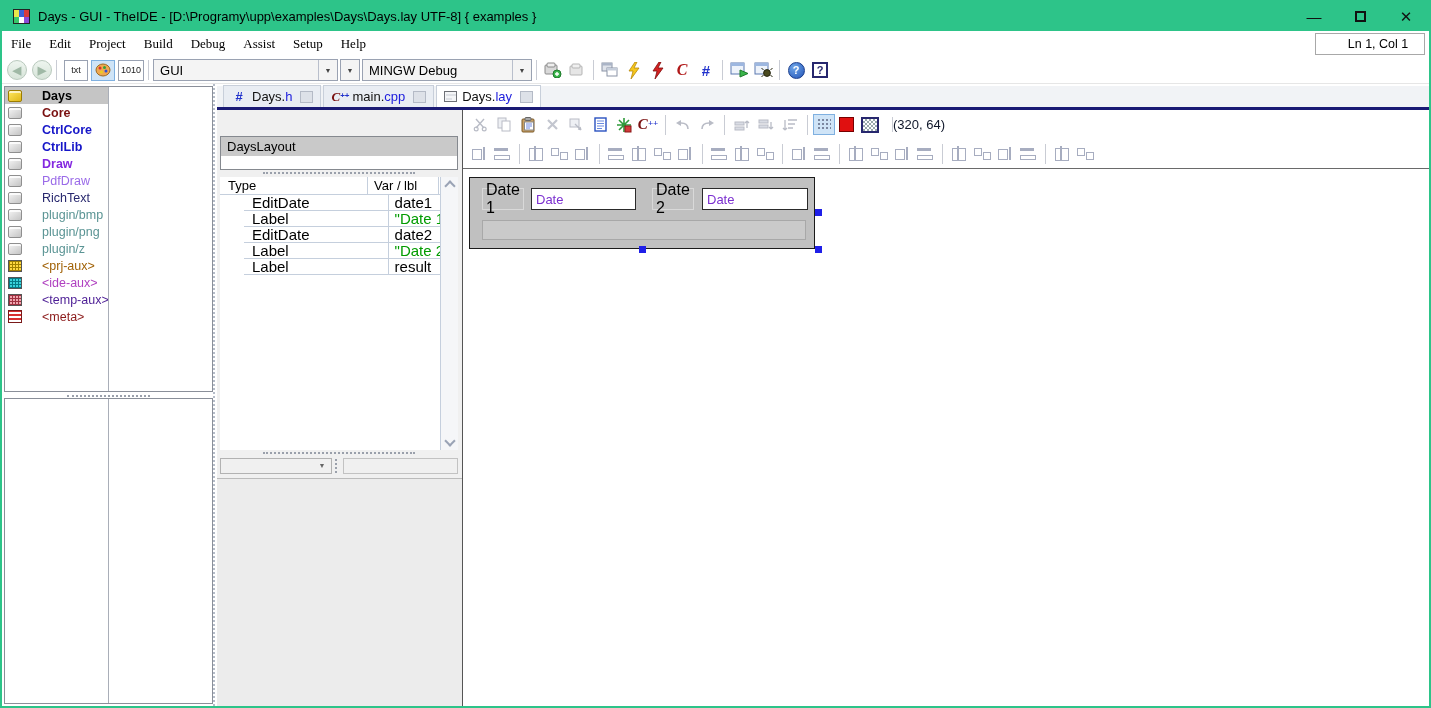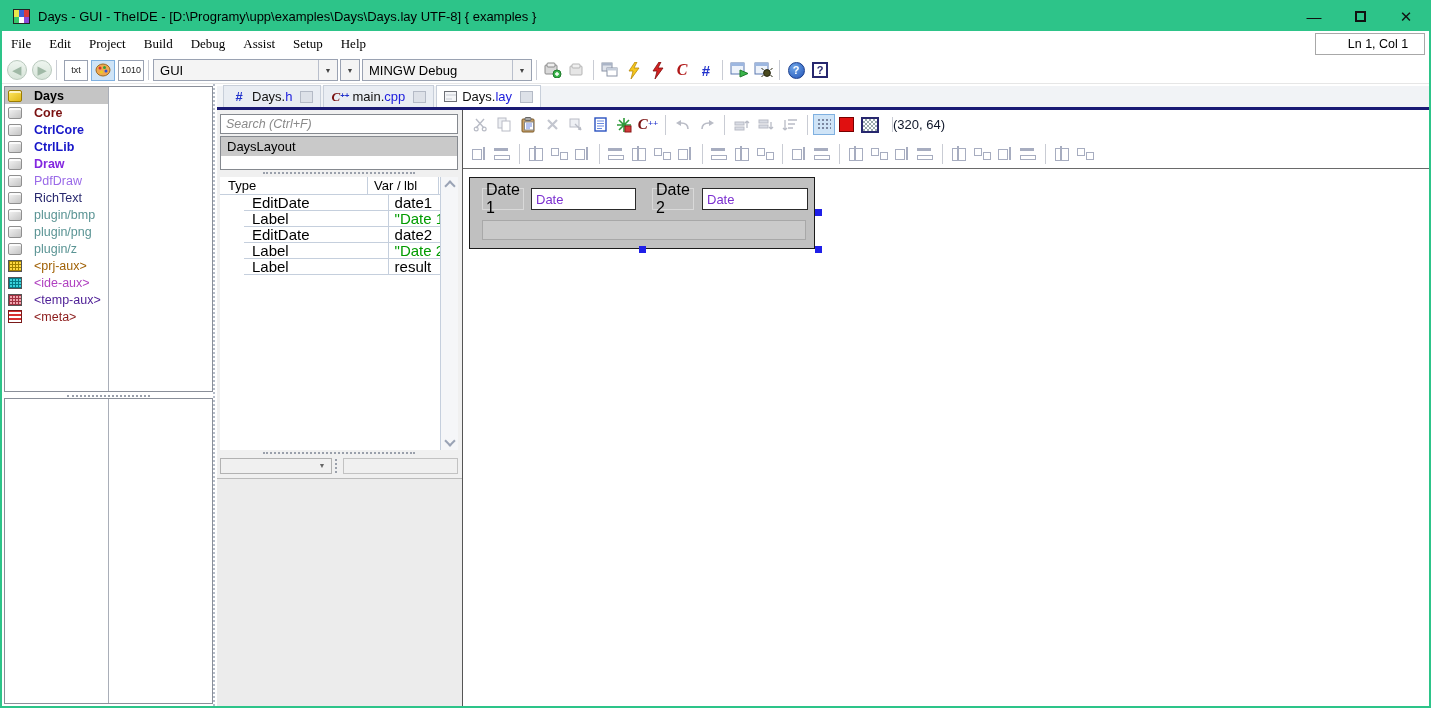--- a/index.html
+++ b/index.html
@@ -60,21 +60,21 @@
   
   .sidebar { position:absolute; left:0; top:0; width:215px; height:100%; background:#fff; }
   .side-split { position:absolute; left:211px; top:0; width:4px; height:100%; border-left:2px dotted #b5bcc8; }
   .pkg-panel { position:absolute; left:2px; top:2px; width:209px; height:306px; border:1px solid #8a8f99; background:#fff; }
   .panel-vline { position:absolute; left:103px; top:0; bottom:0; width:1px; background:#a9aeb8; }
   .hsplit-side { position:absolute; left:2px; top:308px; width:209px; height:8px; }
   .hsplit-side::after { content:""; position:absolute; left:30%; right:30%; top:3px; border-top:2px dotted #9aa0ab; }
   .file-panel { position:absolute; left:2px; top:314px; width:209px; bottom:2px; border:1px solid #8a8f99; background:#fff; }
   .pkg-row, .file-row { height:17px; display:flex; align-items:center; width:103px; padding-left:3px; }
   .pkg-row.sel, .file-row.sel { background:#c5c5c5; }
-  .pkg-lbl { font-size:12.5px; margin-left:4px; white-space:nowrap;padding-left:8px; }
+  .pkg-lbl { font-size:12.5px; margin-left:12px; white-space:nowrap;padding-left:8px; }
   .file-lbl { font-size:12.5px; margin-left:4px; color:#16166b; text-decoration:underline; white-space:nowrap; }
   .pkg-ico { width:14px; height:12px; flex:0 0 14px; border-radius:2px; }
   .pkg-ico[data-icon="brick-yellow"]{ background:linear-gradient(145deg,#ffe860,#e0b81a); border:1px solid #9c7d00;
         box-shadow:inset 0 2px 0 rgba(255,255,255,.65); }
   .pkg-ico[data-icon="brick-gray"]{ background:linear-gradient(145deg,#f5f5f5,#c4c4c4); border:1px solid #8f8f8f;
         box-shadow:inset 0 2px 0 rgba(255,255,255,.8); }
   .pkg-ico[data-icon^="grid-"]{ border:1px solid #555; border-radius:0; }
   .pkg-ico[data-icon="grid-yellow"]{ background:#ffd840;
         background-image:repeating-linear-gradient(0deg,#a08000 0 1px,transparent 1px 3px),repeating-linear-gradient(90deg,#a08000 0 1px,transparent 1px 3px); }
   .pkg-ico[data-icon="grid-cyan"]{ background:#39d2dc;
@@ -374,21 +374,20 @@
             <span class="fico" data-icon="layout"></span>
             <span class="tname">Days.</span>
             <span class="text">lay</span>
             <span class="closebox"></span>
           </div>
         </div>
 
       <div class="contentarea">
 
         <div class="layout-panel">
-          <div class="lp-search">Search (Ctrl+F)</div>
           <div class="lp-list">
             <div class="lp-item">DaysLayout</div>
           </div>
           <div class="lp-hsplit" style="top:60px;"></div>
           <div class="lp-table">
             <div class="lt-head">
               <span class="lt-c1">Type</span>
               <span class="lt-c2">Var / lbl</span>
             </div>
             <div>

